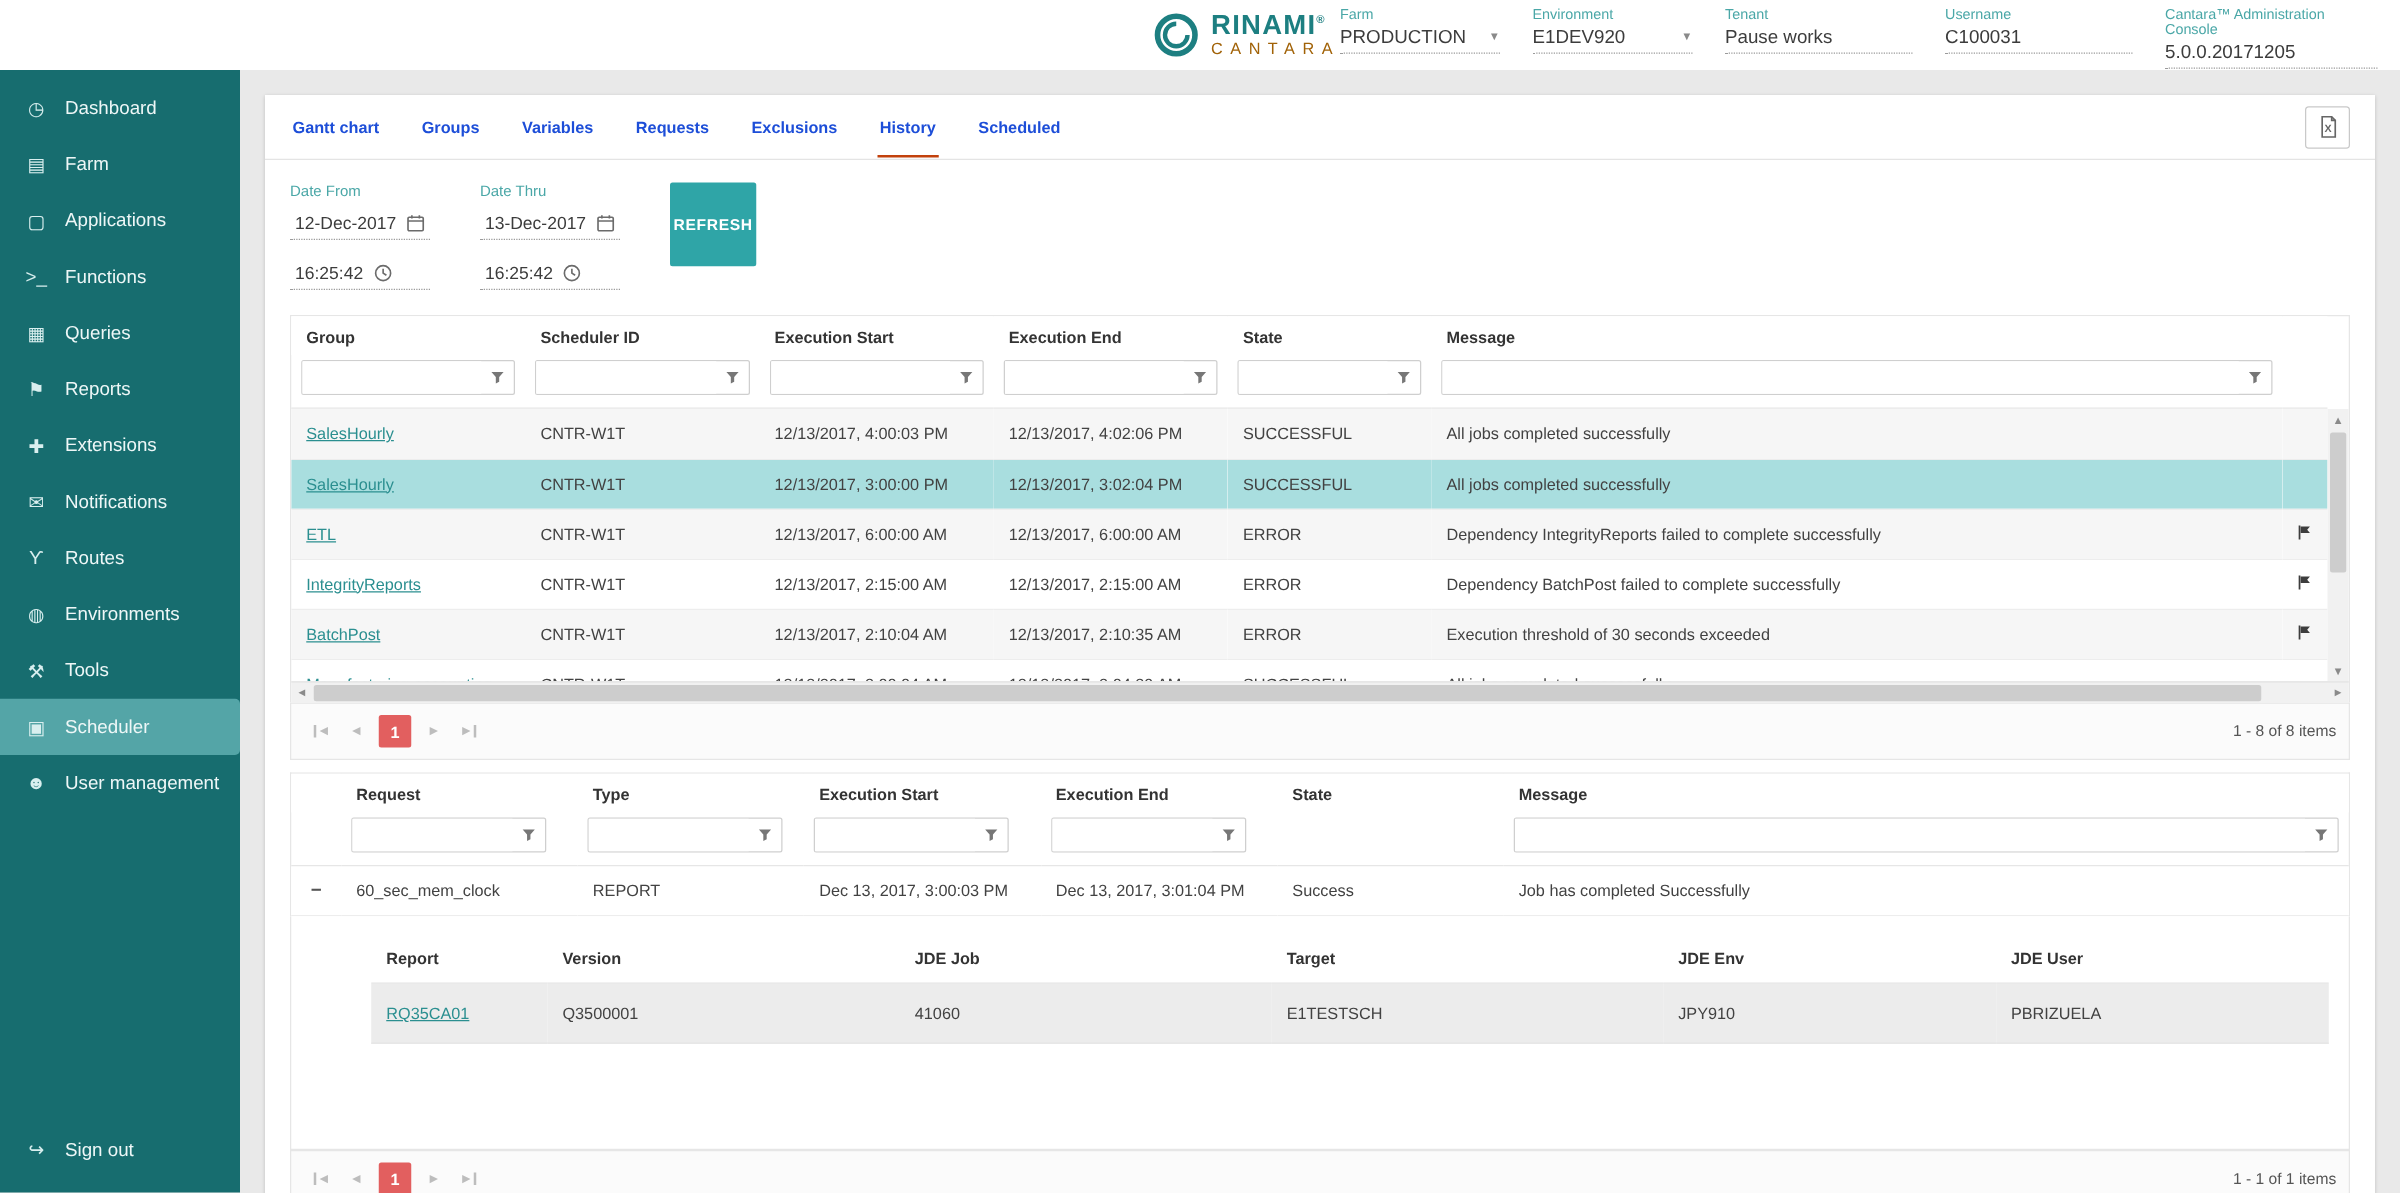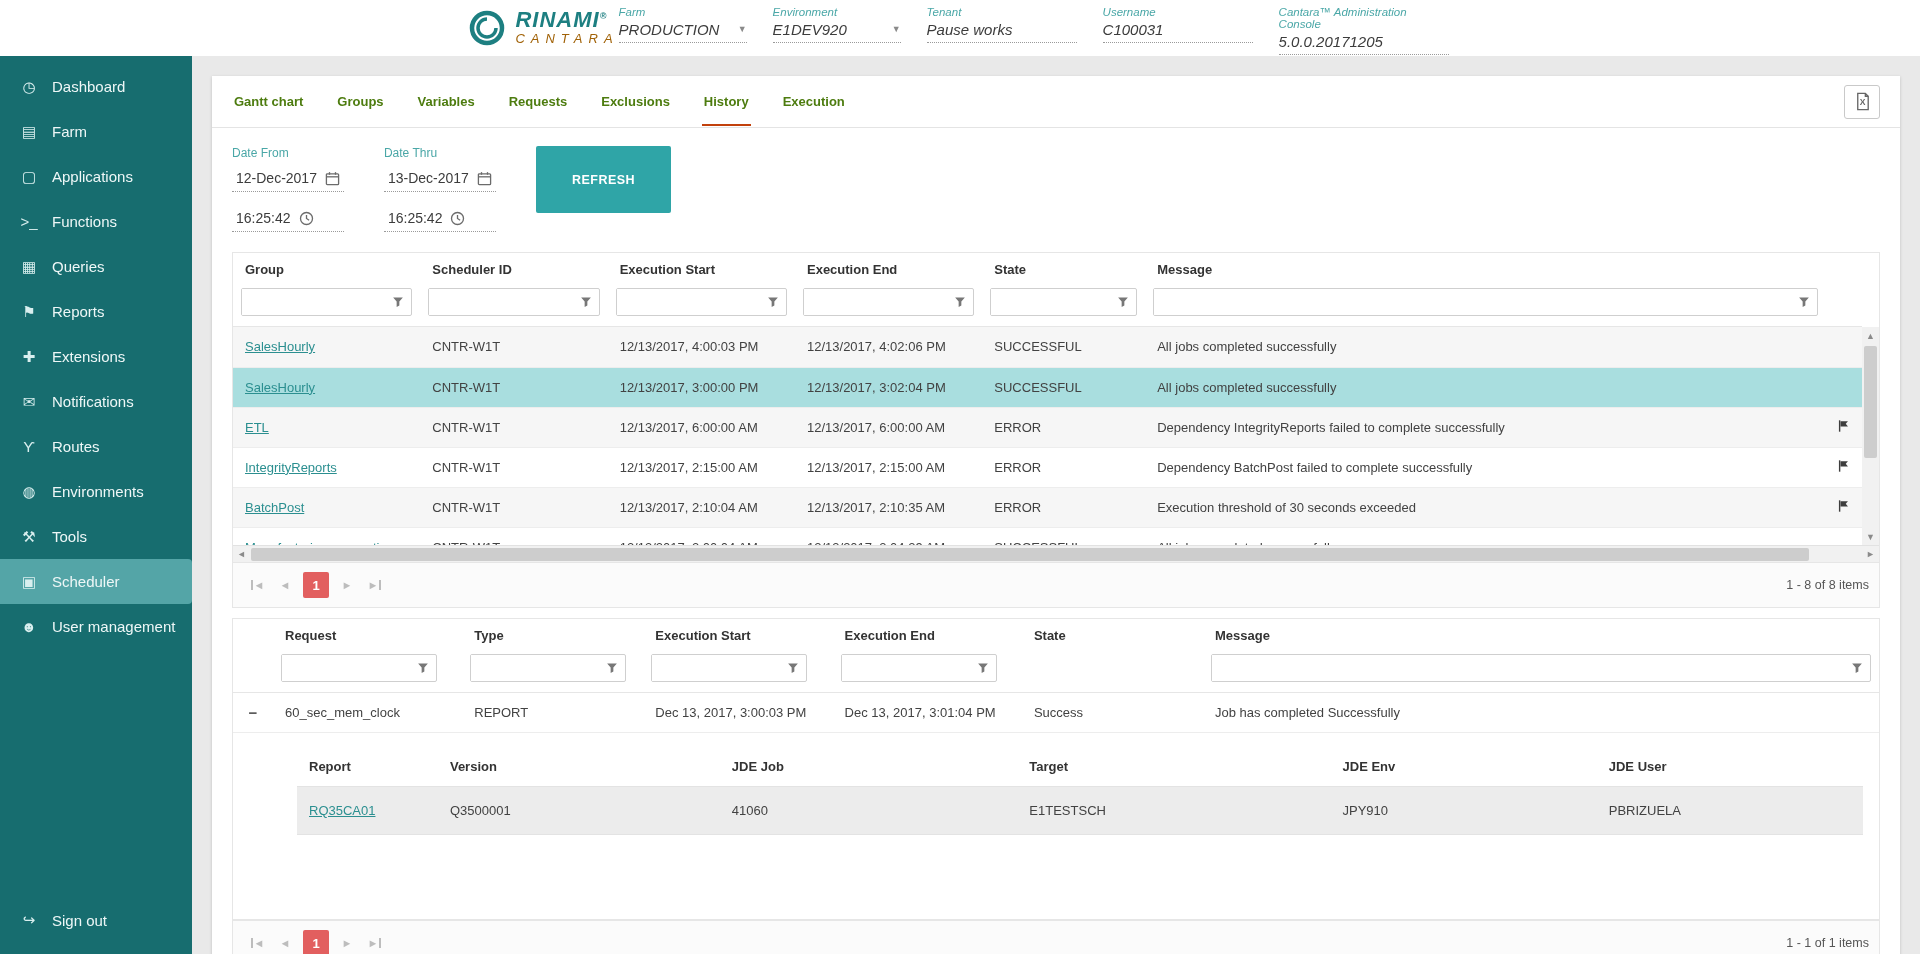--- a/index.html
+++ b/index.html
@@ -1,21 +1,21 @@
 <!DOCTYPE html>
 <html><head>
 <meta charset="utf-8">
 <style>
   * { margin:0; padding:0; box-sizing:border-box; }
   html,body { width:1920px; height:954px; overflow:hidden;
     font-family:"Liberation Sans","DejaVu Sans",sans-serif; background:#e9e9e9; color:#424242; }
 
   
   .topbar { position:absolute; left:0; top:0; width:1920px; height:56px; background:#ffffff;
-    display:flex; align-items:center; justify-content:center; z-index:5;font-style:italic; }
+    display:flex; align-items:center; justify-content:flex-end; z-index:5; }
   .logo { display:flex; align-items:center; gap:8px; padding-left:14px; }
   .logo-mark { flex:0 0 auto; }
   .logo-text1 { font-size:22px; font-weight:bold; letter-spacing:1px; color:#1d7f81; line-height:1; }
   .logo-text1 sup { font-size:9px; }
   .logo-text2 { font-size:13px; letter-spacing:6px; color:#a16207; line-height:1.2; }
   .head-fields { display:flex; align-items:flex-start; gap:26px; padding-right:18px; padding-top:4px; }
   .hfield { display:flex; flex-direction:column; }
   .hfield .hlabel { font-size:11.5px; color:#4aa7a7; margin-bottom:3px; }
   .hfield .hvalue { font-size:15px; color:#3c3c3c; border-bottom:1px dotted #9a9a9a; padding-bottom:4px;
     display:flex; align-items:center; justify-content:space-between; gap:10px; }
@@ -33,36 +33,36 @@
     height:40px; padding-left:18px; color:#eef7f7; font-size:15px; cursor:pointer; width:100%; }
 
   
   .content { position:absolute; left:192px; top:56px; width:1728px; height:898px; }
   .card { position:absolute; left:20px; top:20px; width:1688px; background:#ffffff;
     box-shadow:0 1px 3px rgba(0,0,0,.18); }
 
   
   .tabs-row { display:flex; align-items:center; padding:0 20px; border-bottom:1px solid #e4e4e4; height:52px; }
   .tabs { display:flex; gap:30px; flex:1; }
-  .tab { font-size:13px; font-weight:bold; color:#4d7c0f; padding:17px 2px 15px 2px; cursor:pointer;
+  .tab { font-size:13px; font-weight:bold; color:#1d4ed8; padding:17px 2px 15px 2px; cursor:pointer;
     border-bottom:2px solid transparent; }
   .tab.active { border-bottom:2px solid #c2410c; }
   .icon-btn { width:36px; height:34px; border:1px solid #c9c9c9; border-radius:3px; background:#fff;
     display:flex; align-items:center; justify-content:center; cursor:pointer; color:#666; }
 
   
   .toolbar { display:flex; gap:40px; padding:18px 20px 20px 20px; }
   .dt-group { display:flex; flex-direction:column; }
   .dt-label { font-size:12px; color:#4aa7a7; margin-bottom:8px; }
   .dt-row { display:flex; gap:16px;flex-direction:column; }
   .dt-seg { display:flex; align-items:center; gap:8px; border-bottom:1px dotted #9a9a9a;
     padding:2px 4px 5px 4px; font-size:14px; color:#3c3c3c; cursor:text; }
   .dt-ic { color:#6b6b6b; display:flex; }
   .btn-primary { background:#2fa5a7; color:#fff; font-size:12.5px; font-weight:bold; letter-spacing:.5px;
-    border:none; border-radius:2px; padding:11px 36px; cursor:pointer; margin-bottom:19px; }
+    border:none; border-radius:2px; padding:11px 3px; cursor:pointer; margin-bottom:19px; }
 
   
   .grid { margin:0 20px; border:1px solid #e6e6e6; border-bottom:none; }
   .pr17 { padding-right:17px; }
   table.gt { width:100%; border-collapse:collapse; table-layout:fixed; }
   table.gt th { text-align:left; font-size:13px; font-weight:bold; color:#333;
     padding:9px 12px 7px 12px; background:#fff; }
   table.gt td { font-size:13px; color:#424242; padding:0 12px; height:40px;
     border-bottom:1px solid #ededed; overflow:hidden; white-space:nowrap; text-overflow:ellipsis; }
   .filter-cell { padding:4px 8px 10px 8px !important; height:auto !important; border-bottom:1px solid #e6e6e6 !important; }
@@ -273,21 +273,21 @@
           <div class="tab">Groups</div>
 
           <div class="tab">Variables</div>
 
           <div class="tab">Requests</div>
 
           <div class="tab">Exclusions</div>
 
           <div class="tab active">History</div>
 
-          <div class="tab">Execution</div>
+          <div class="tab">Scheduled</div>
         </div>
       <div class="icon-btn">
         <svg width="19" height="19">
             <use href="#i-excel"></use>
           </svg>
       </div>
     </div>
 
     <div class="toolbar">
       <div class="dt-group">

